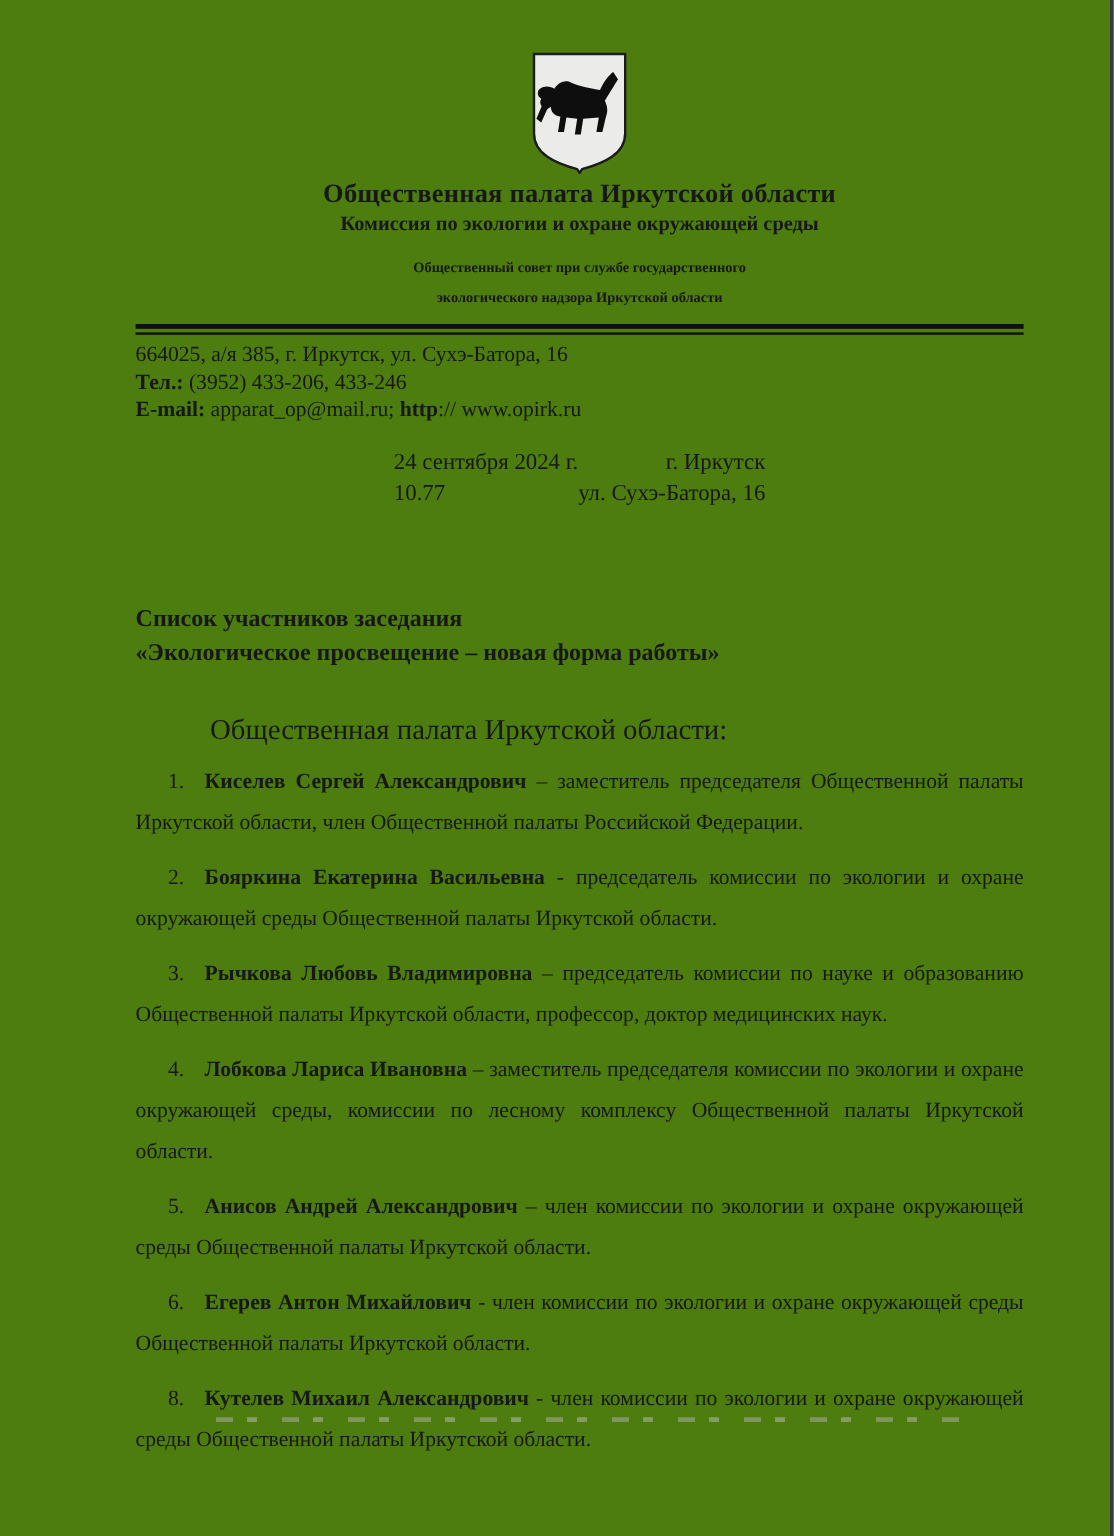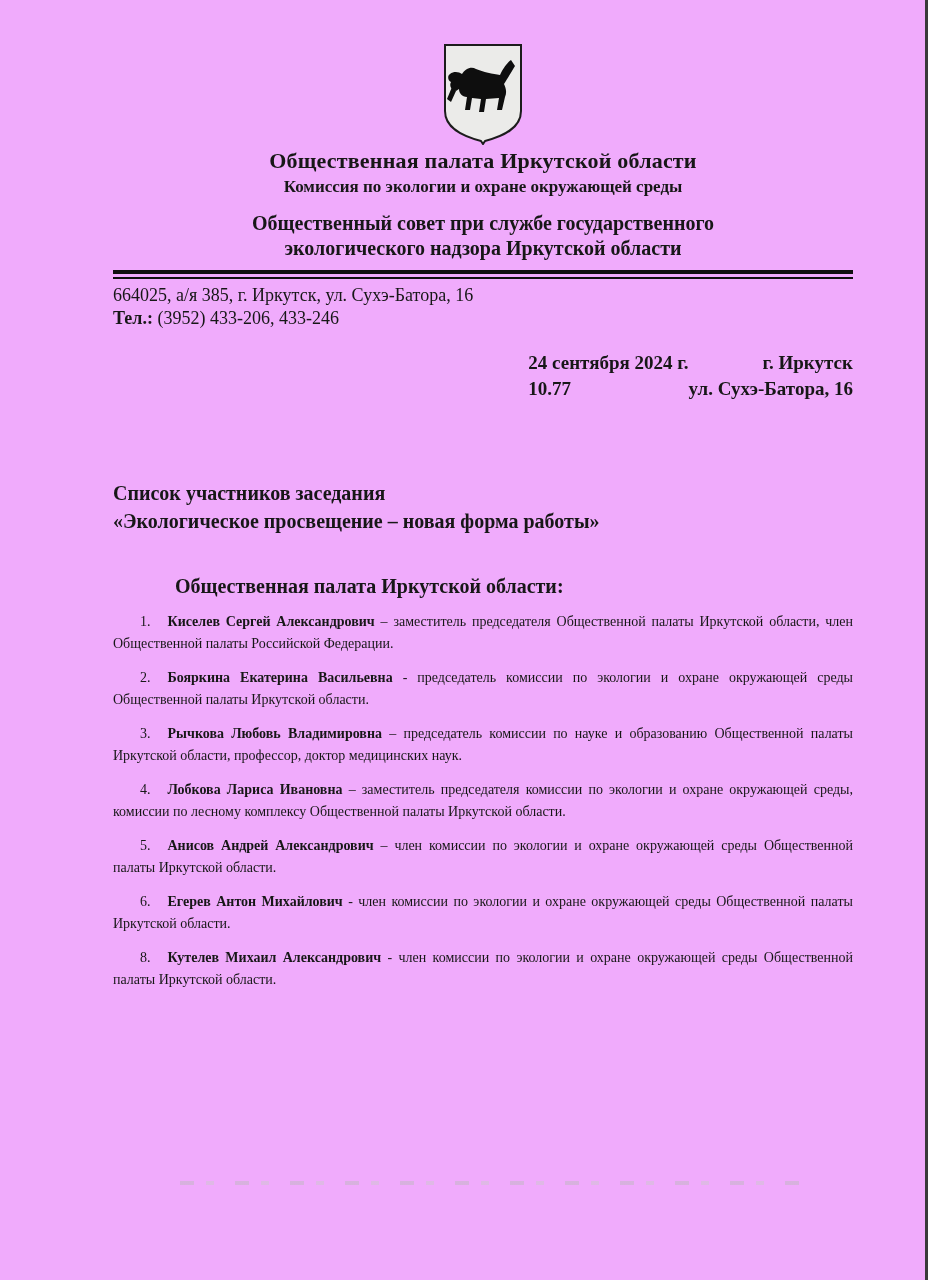--- a/index.html
+++ b/index.html
@@ -1,65 +1,65 @@
 <!DOCTYPE html>
 <html><head>
 <meta charset="utf-8">
 <style>
   html,body{margin:0;padding:0;}
   .doc{
     position:relative;
     width:928px;height:1280px;
-    background:#f0abfc;
+    background:#4d7c0f;
     font-family:"Liberation Serif","DejaVu Serif",serif;
     color:#171717;
     overflow:hidden;
     box-sizing:border-box;
   }
   .scan-edge-right{
     position:absolute;top:0;right:0;width:3px;height:1280px;
     background:#3a3a3a;
   }
   .content{
     padding:0 75px 0 113px;
   }
   .crest{
     width:90px;margin:41px auto 3px;
     display:block;
   }
   .org{ text-align:center; font-weight:bold; }
   .org-title{ font-size:22px; line-height:25px; letter-spacing:0.2px; }
   .org-sub1{ font-size:17px; line-height:24px; margin-top:2px; }
   .org-sub2{ font-size:20px; line-height:24px; margin-top:13px; }
-  .org-sub3{ font-size:20px; line-height:25px; margin-top:12px; }
+  .org-sub3{ font-size:12px; line-height:25px; margin-top:12px; }
   .rule{
     margin-top:9px;
     height:3px;
     border-top:4px solid #101010;
     border-bottom:2px solid #101010;
   }
   .contact{ margin-top:5px; font-size:18px; line-height:23px; }
   .meta-row{
     margin-top:20px;
-    display:flex; justify-content:flex-end;
-    font-size:19px; line-height:26px;font-weight:bold;
+    display:flex; justify-content:center;
+    font-size:19px; line-height:26px;
   }
   .meta-right{ text-align:right; }
   .doc-title{
     margin-top:77px;
     text-align:left; font-weight:bold;
     font-size:20px; line-height:28px;
   }
   .section-heading{
-    font-weight:bold; font-size:20px; line-height:26px;
+    font-weight:normal; font-size:24px; line-height:26px;
   }
   .sh-1{ margin:38px 0 0 62px; }
   .item{
     margin:12px 0 0 0;
-    font-size:14px; line-height:22px;
+    font-size:18px; line-height:34px;
     text-align:justify; text-align-last:left;
     text-indent:27px;
   }
   .item .num{ padding-right:17px; }
   .item .name{ font-weight:bold; }
   .scan-artifact{
     position:absolute; left:180px; top:1181px; width:620px; height:4px;
     background:repeating-linear-gradient(90deg,
       #b9b9b9 0 14px, transparent 14px 26px, #c9c9c9 26px 34px, transparent 34px 55px);
     opacity:.45;
@@ -93,20 +93,21 @@
         <div>Общественный совет при службе государственного</div>
         <div>экологического надзора Иркутской области</div>
       </div>
     </div>
 
     <div class="rule"></div>
 
     <div class="contact">
       <div>664025, а/я 385, г. Иркутск, ул. Сухэ-Батора, 16</div>
       <div><b>Тел.:</b> <span>(3952) 433-206, 433-246</span></div>
+      <div><b>E-mail:</b> <span>apparat_op@mail.ru;</span> <b>http</b><span>:// www.opirk.ru</span></div>
     </div>
 
     <div class="meta-row">
       <div class="meta-left">
         <div>24 сентября 2024 г.</div>
         <div>10.77</div>
       </div>
       <div class="meta-right">
         <div>г. Иркутск</div>
         <div>ул. Сухэ-Батора, 16</div>

